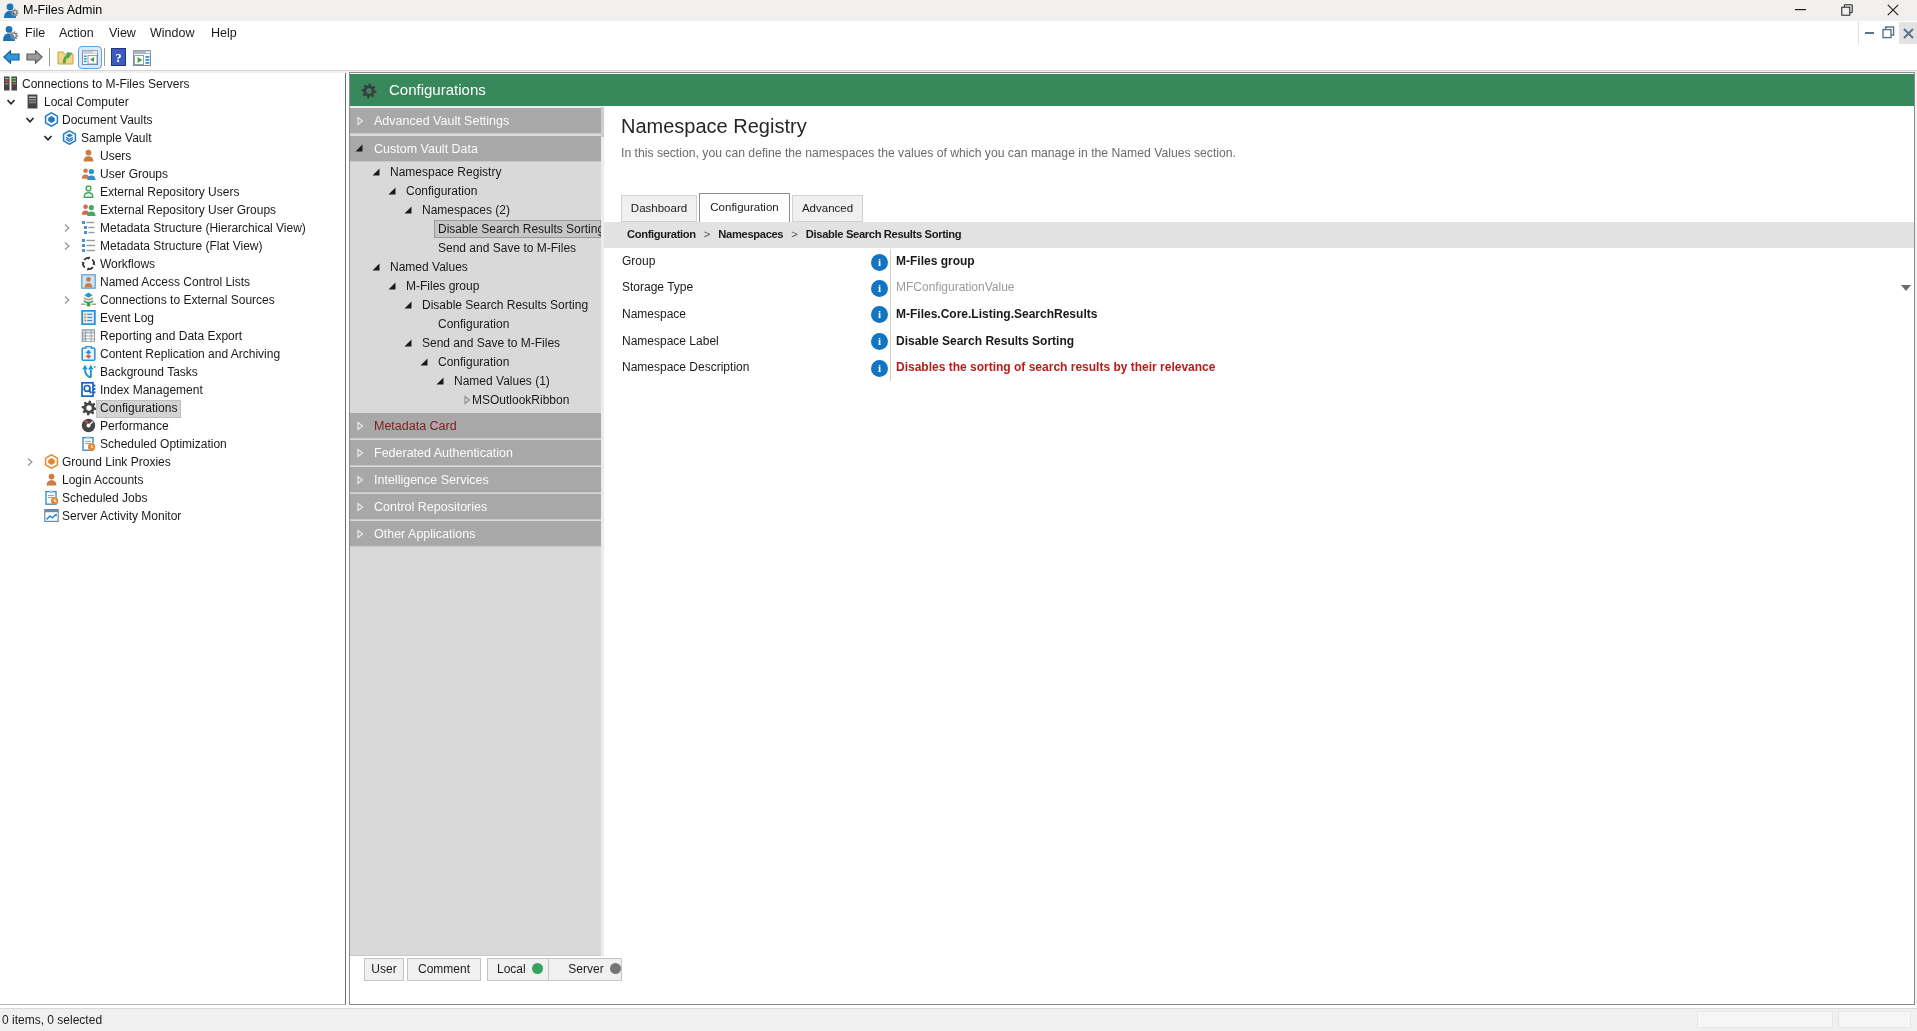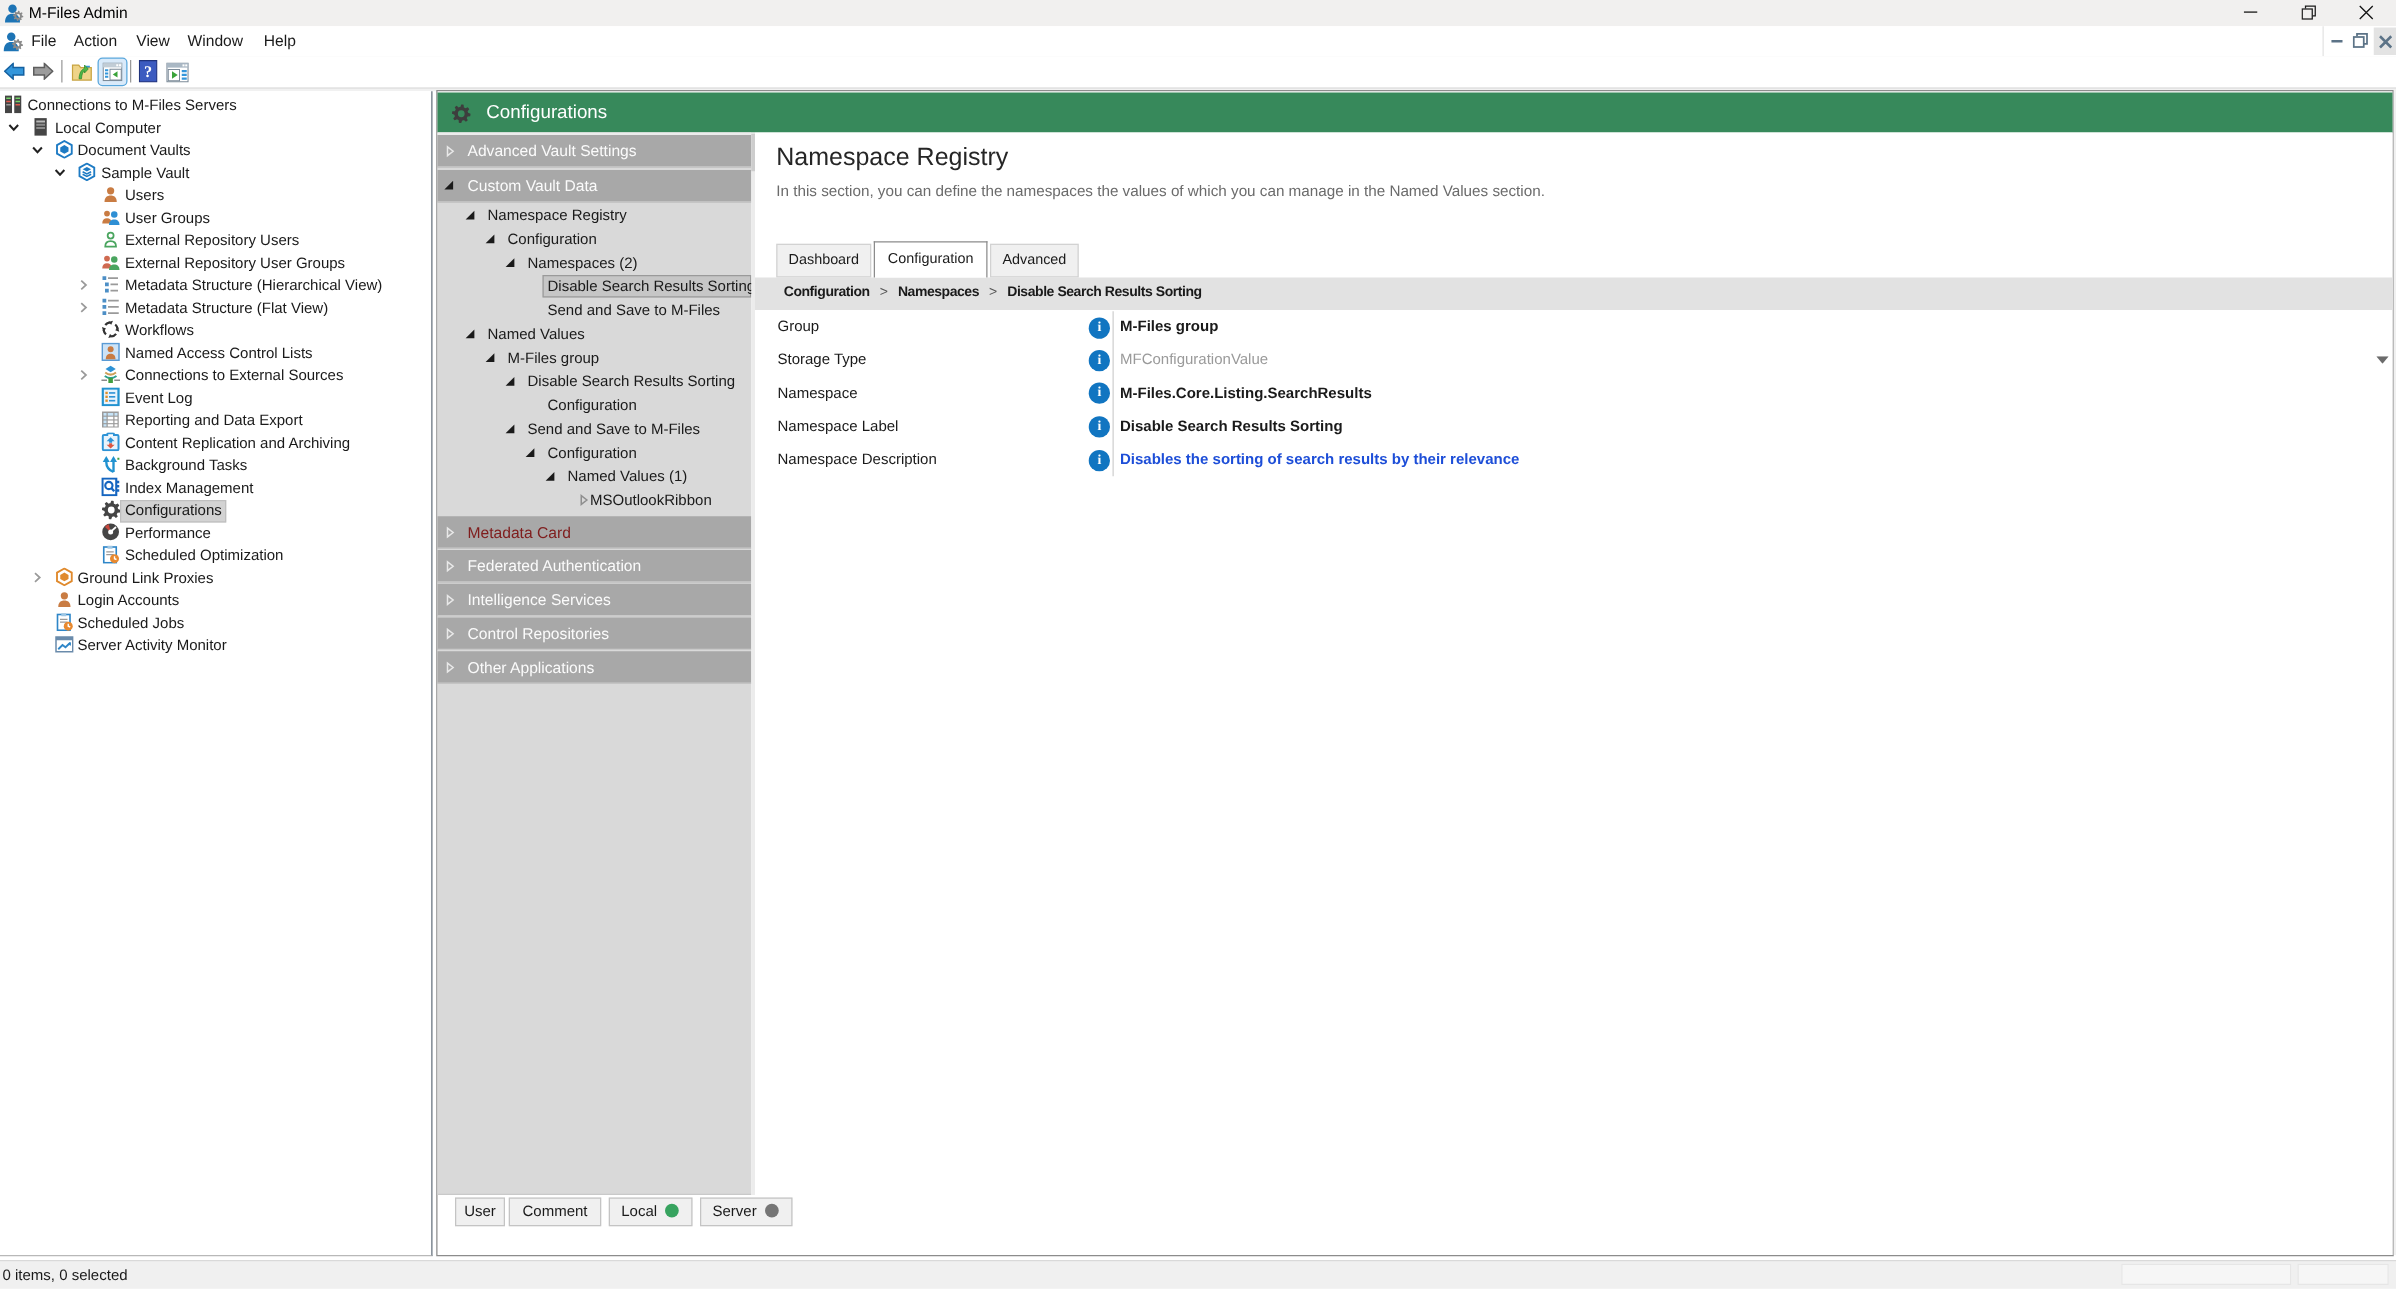--- a/index.html
+++ b/index.html
@@ -427,27 +427,27 @@
 <div style="position:absolute;left:871px;top:280px;width:17px;height:17px;border-radius:50%;background:#1175c1;color:#fff;font-size:11px;font-weight:bold;text-align:center;line-height:17px;font-family:'Liberation Serif',serif">i</div>
 <div style="position:absolute;left:896px;top:280px;font-size:12px;color:#9a9a9a;white-space:nowrap">MFConfigurationValue</div>
 <div style="position:absolute;left:622px;top:307px;font-size:12px;color:#1a1a1a">Namespace</div>
 <div style="position:absolute;left:871px;top:306px;width:17px;height:17px;border-radius:50%;background:#1175c1;color:#fff;font-size:11px;font-weight:bold;text-align:center;line-height:17px;font-family:'Liberation Serif',serif">i</div>
 <div style="position:absolute;left:896px;top:307px;font-size:12px;font-weight:bold;color:#1a1a1a;white-space:nowrap">M-Files.Core.Listing.SearchResults</div>
 <div style="position:absolute;left:622px;top:334px;font-size:12px;color:#1a1a1a">Namespace Label</div>
 <div style="position:absolute;left:871px;top:333px;width:17px;height:17px;border-radius:50%;background:#1175c1;color:#fff;font-size:11px;font-weight:bold;text-align:center;line-height:17px;font-family:'Liberation Serif',serif">i</div>
 <div style="position:absolute;left:896px;top:334px;font-size:12px;font-weight:bold;color:#1a1a1a;white-space:nowrap">Disable Search Results Sorting</div>
 <div style="position:absolute;left:622px;top:360px;font-size:12px;color:#1a1a1a">Namespace Description</div>
 <div style="position:absolute;left:871px;top:360px;width:17px;height:17px;border-radius:50%;background:#1175c1;color:#fff;font-size:11px;font-weight:bold;text-align:center;line-height:17px;font-family:'Liberation Serif',serif">i</div>
-<div style="position:absolute;left:896px;top:360px;font-size:12px;font-weight:bold;color:#1d4ed8;white-space:nowrap">Disables the sorting of search results by their relevance</div>
+<div style="position:absolute;left:896px;top:360px;font-size:12px;font-weight:bold;color:#b91c1c;white-space:nowrap">Disables the sorting of search results by their relevance</div>
 <svg class="abs" style="left:1901px;top:285px" width="10" height="6" viewBox="0 0 10 6">
     <path d="M0,0 L10,0 L5,6 Z" fill="#6b6b6b"></path>
   </svg>
 
 <div class="abs" style="left:1915px;top:72px;width:2px;height:932px;background:#f0f0f0"></div>
 
 <div class="abs" style="left:364px;top:958px;width:40px;height:23px;background:#f0f0f0;border:1px solid #c4c4c4;font-size:12px;color:#1a1a1a;text-align:center;line-height:21px">User</div>
 <div class="abs" style="left:407px;top:958px;width:74px;height:23px;background:#f0f0f0;border:1px solid #c4c4c4;font-size:12px;color:#1a1a1a;text-align:center;line-height:21px">Comment</div>
 <div class="abs" style="left:487px;top:958px;width:67px;height:23px;background:#f0f0f0;border:1px solid #c4c4c4;font-size:12px;color:#1a1a1a;text-align:left;line-height:21px;padding-left:9px">Local <span style="display:inline-block;width:11px;height:11px;border-radius:50%;background:#37a35f;vertical-align:-1px;margin-left:3px"></span></div>
-<div class="abs" style="left:560px;top:958px;width:74px;height:23px;background:#f0f0f0;border:1px solid #c4c4c4;font-size:12px;color:#1a1a1a;text-align:left;line-height:21px;padding-left:9px">Server <span style="display:inline-block;width:11px;height:11px;border-radius:50%;background:#757575;vertical-align:-1px;margin-left:3px"></span></div>
+<div class="abs" style="left:548px;top:958px;width:74px;height:23px;background:#f0f0f0;border:1px solid #c4c4c4;font-size:12px;color:#1a1a1a;text-align:right;line-height:21px;padding-left:9px">Server <span style="display:inline-block;width:11px;height:11px;border-radius:50%;background:#757575;vertical-align:-1px;margin-left:3px"></span></div>
 
 <div class="abs" style="left:0;top:1008px;width:1917px;height:23px;background:#f0f0f0;border-top:1px solid #d9d9d9"></div>
 <div class="abs" style="left:2px;top:1013px;font-size:12px;color:#1a1a1a">0 items, 0 selected</div>
 <div class="abs" style="left:1697px;top:1011px;width:136px;height:17px;background:#f6f6f6;border:1px solid #e6e6e6"></div>
 <div class="abs" style="left:1838px;top:1011px;width:73px;height:17px;background:#f6f6f6;border:1px solid #e6e6e6"></div>
 </body></html>

